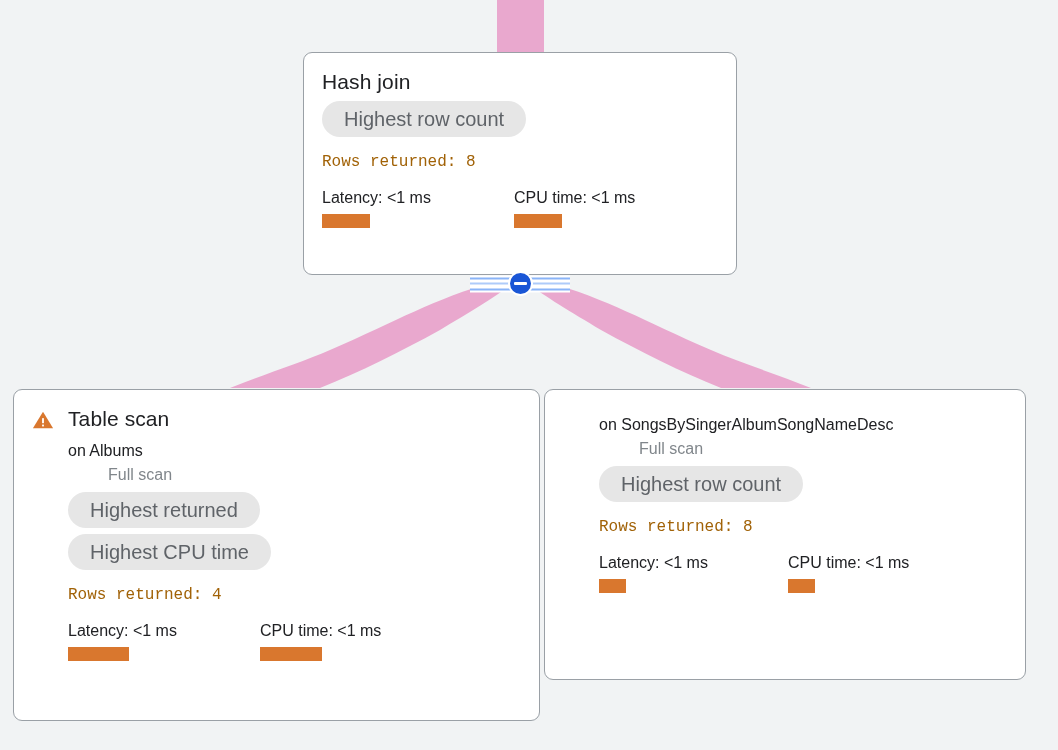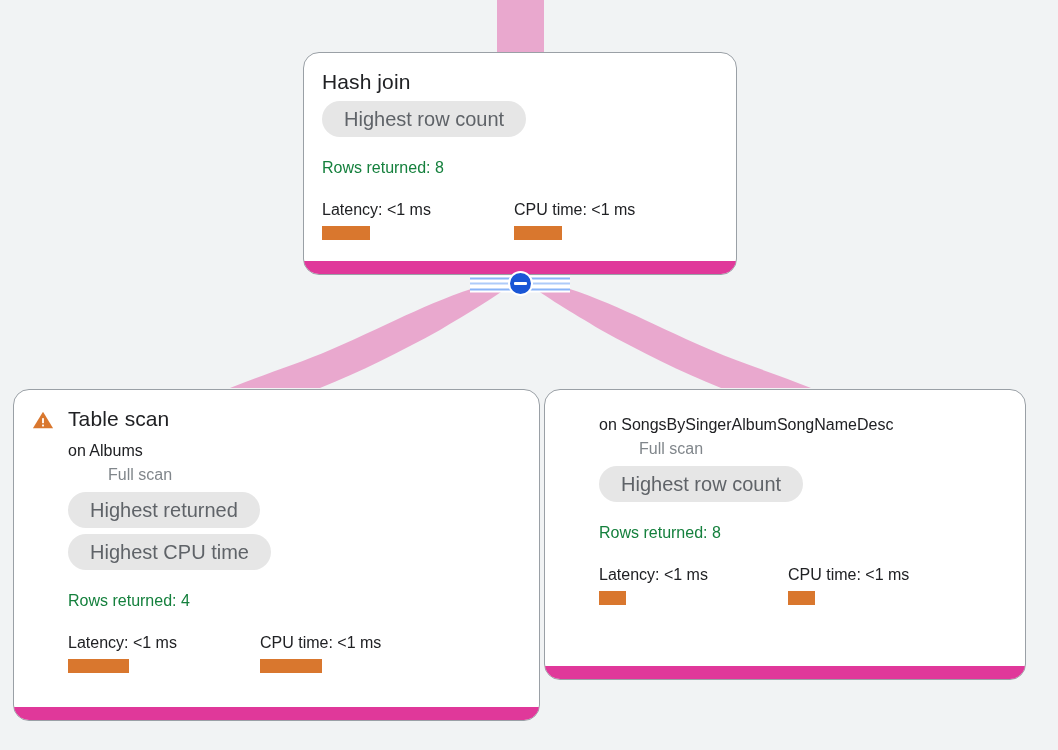--- a/index.html
+++ b/index.html
@@ -21,24 +21,24 @@
     position: absolute; left: 0; top: 0;
     width: 1058px; height: 750px;
     pointer-events: none;
   }
 
   
   .node {
     position: absolute;
     background: #ffffff;
     border: 1px solid #9aa0a6;
-    border-radius: 16px;
+    border-radius: 9px;
     overflow: hidden;
     display: flex;
-    flex-direction: column;
+    flex-direction: row;
   }
   .node-body {
     flex: 1 1 auto;
     padding: 16px 18px 10px 18px;
   }
   .node-footer {
     height: 13px;
     background: #e0389a;
     flex: 0 0 auto;
   }
@@ -95,28 +95,29 @@
     line-height: 20px;
     padding: 8px 22px;
     border-radius: 18px;
     margin-bottom: 6px;
     white-space: nowrap;
   }
 
   .rows-returned {
     font-size: 16px;
     line-height: 22px;
-    color: #15803d;
-    margin-top: 14px;
-    white-space: nowrap;
+    color: #a16207;
+    margin-top: 8px;
+    white-space: nowrap;
+    font-family: Liberation Mono, monospace;
   }
 
   .metrics {
     display: flex;
-    margin-top: 21px;
+    margin-top: 15px;
   }
   .metric { }
   .metric-label {
     font-size: 16px;
     line-height: 20px;
     color: #202124;
     white-space: nowrap;
   }
   .metric-bar {
     height: 14px;

